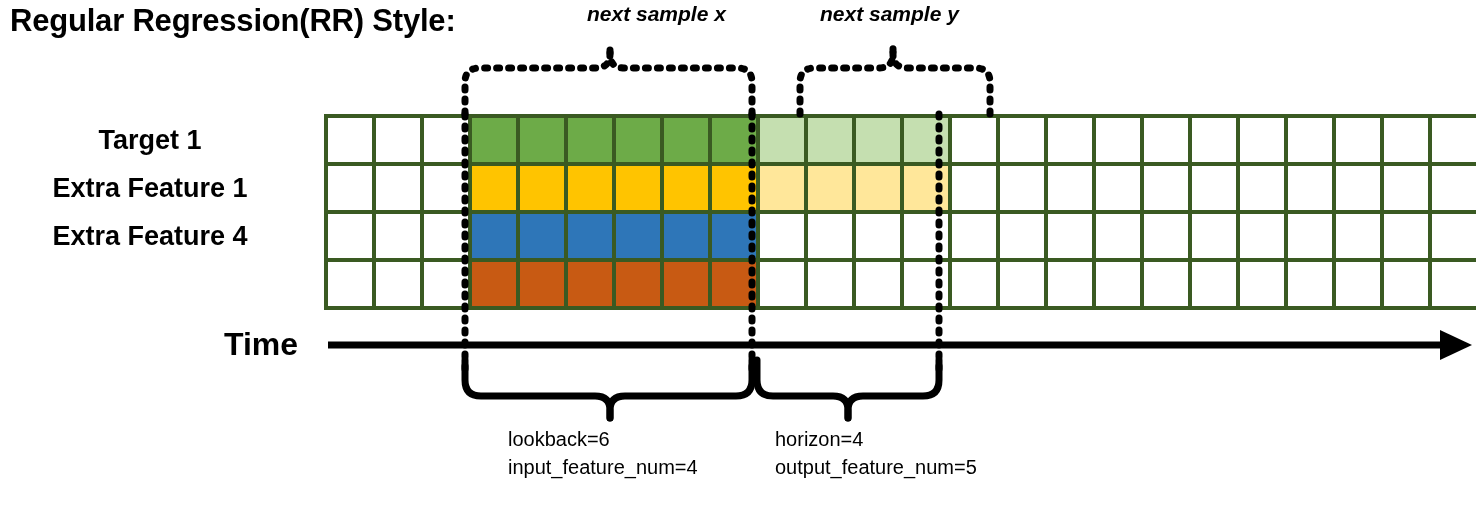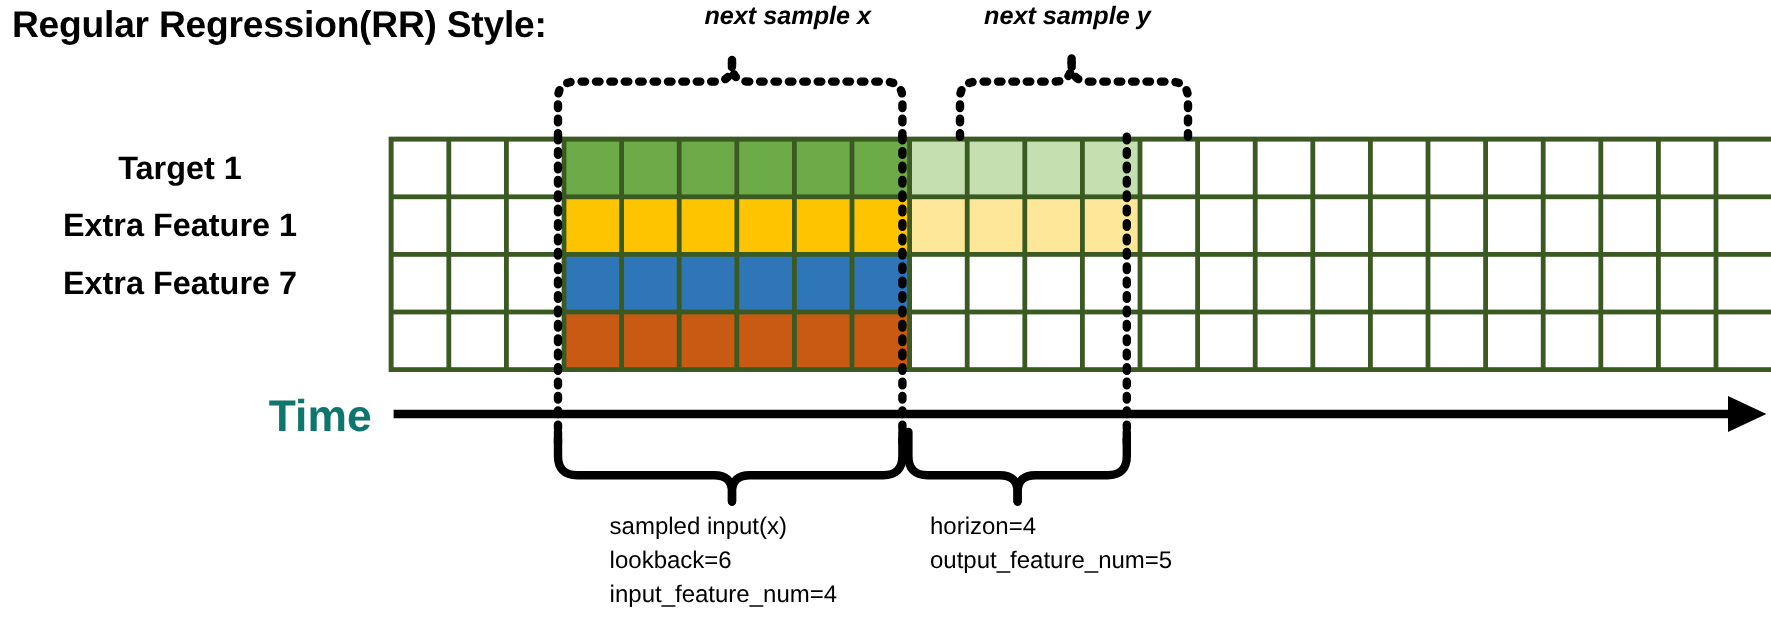--- a/index.html
+++ b/index.html
@@ -40,37 +40,37 @@
   
   svg.overlay{position:absolute;left:0;top:0;width:1476px;height:516px;pointer-events:none;}
 
   
   .anno-top{
     position:absolute;font-size:21px;font-style:italic;font-weight:600;color:#000;
     white-space:nowrap;
   }
   .timelabel{
     position:absolute;left:224px;top:326px;
-    font-size:37px;font-weight:700;color:#0f766e;
+    font-size:32px;font-weight:700;color:#000000;
   }
   .bottom-block{
     position:absolute;font-size:20px;color:#000;line-height:1.42;white-space:nowrap;
   }
 </style>
 </head>
 <body>
 
 <div id="stage">
 
   <div class="title">Regular Regression(RR) Style:</div>
 
   <div class="rowlabels">
     <div class="rowlabel">Target 1</div>
     <div class="rowlabel">Extra Feature 1</div>
-    <div class="rowlabel">Extra Feature 7</div>
+    <div class="rowlabel">Extra Feature 4</div>
   </div>
 
   <div class="grid" id="grid">
       <div class="grow">
         <div class="cell"></div>
         <div class="cell"></div>
         <div class="cell"></div>
         <div class="cell green"></div>
         <div class="cell green"></div>
         <div class="cell green"></div>
@@ -206,21 +206,20 @@
       <path d="M939,360 L939,380 Q939,396 923,396 L863,396 Q848,396 848,410 L848,418"></path>
     </g>
   </svg>
 
   <div class="anno-top" style="left:587px;top:2px;">next sample x</div>
   <div class="anno-top" style="left:820px;top:2px;">next sample y</div>
 
   <div class="timelabel">Time</div>
 
   <div class="bottom-block" style="left:508px;top:425px;">
-    <div>sampled input(x)</div>
     <div>lookback=6</div>
     <div>input_feature_num=4</div>
   </div>
 
   <div class="bottom-block" style="left:775px;top:425px;">
     <div>horizon=4</div>
     <div>output_feature_num=5</div>
   </div>
 
 </div>

